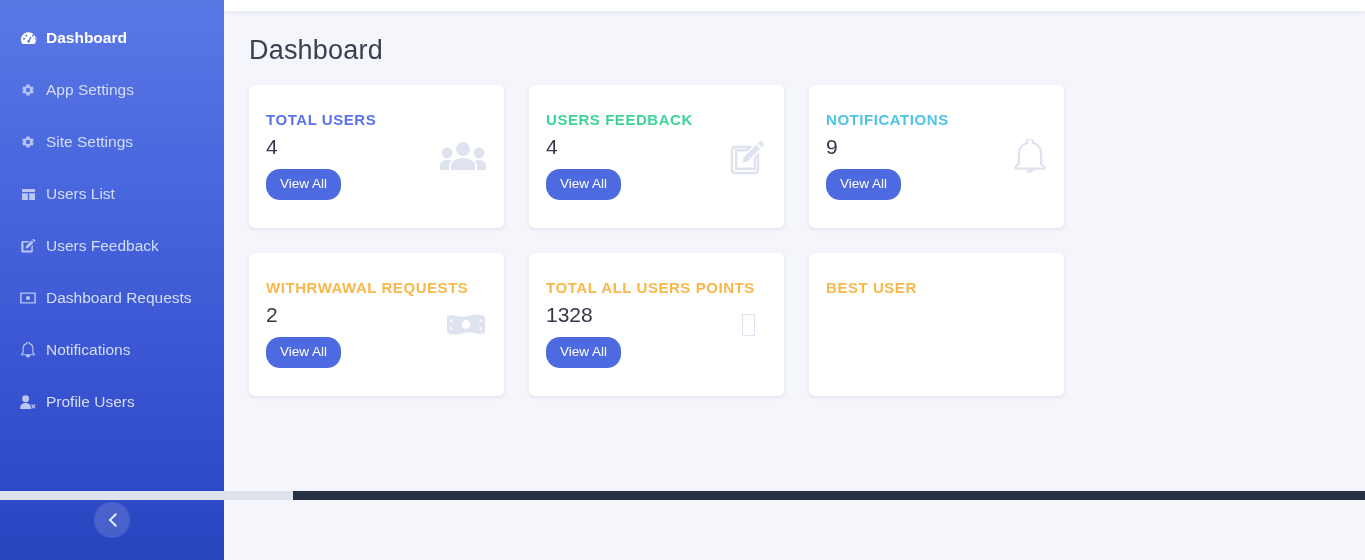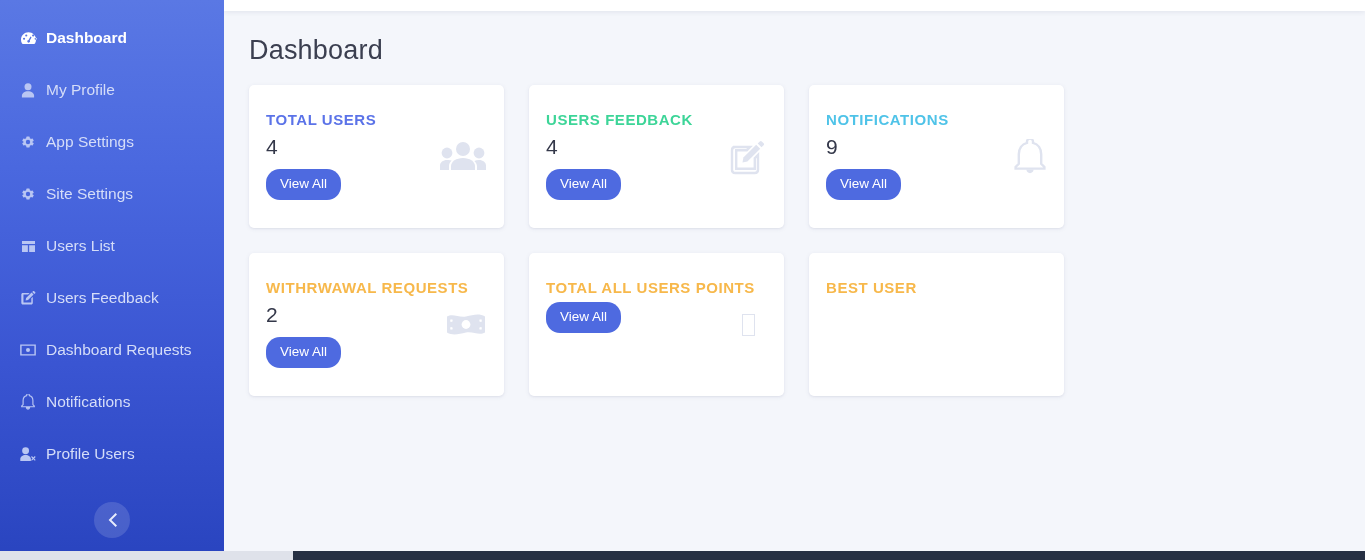--- a/index.html
+++ b/index.html
@@ -8,21 +8,21 @@
     width: 1365px;
     height: 560px;
     overflow: hidden;
     font-family: "Liberation Sans", sans-serif;
     background: #f4f6fb;
   }
 
   #app {
     position: relative;
     width: 1365px;
-    height: 560px;
+    height: 500px;
     background: #22c55e;
   }
 
   
   #sidebar {
     position: absolute;
     left: 0; top: 0;
     width: 224px;
     height: 560px;
     background: linear-gradient(180deg, #5a78e4 0%, #4a68df 30%, #3a55d2 65%, #2944bf 100%);
@@ -209,29 +209,20 @@
 
       <div class="nav-item active">
         <span class="nav-icon">
           <svg width="17" height="15" viewBox="0 0 24 22">
               <path d="M12 2C5.9 2 1 6.9 1 13c0 2 .5 3.8 1.5 5.4.3.5.8.6 1.2.6h16.6c.4 0 .9-.1 1.2-.6 1-1.6 1.5-3.4 1.5-5.4C23 6.9 18.1 2 12 2zm-6.5 11a1.6 1.6 0 1 1 0-3.2 1.6 1.6 0 0 1 0 3.2zm3.2-4.8a1.6 1.6 0 1 1 0-3.2 1.6 1.6 0 0 1 0 3.2zm7.8 1.3-2.6 4.6a2 2 0 1 1-1.8-1l2.6-4.6a.7.7 0 0 1 1.2.7zm2.3-1.3a1.6 1.6 0 1 1 0-3.2 1.6 1.6 0 0 1 0 3.2zm3.7 4.8a1.6 1.6 0 1 1 0-3.2 1.6 1.6 0 0 1 0 3.2z"></path>
             </svg>
         </span>
         <span class="nav-label">Dashboard</span>
       </div>
 
-      <div class="nav-item">
-        <span class="nav-icon">
-          <svg width="14" height="15" viewBox="0 0 16 18">
-              <circle cx="8" cy="4.6" r="4.2"></circle>
-              <path d="M8 10c-4.1 0-7.3 2.3-7.3 5.2V17.5h14.6v-2.3C15.3 12.3 12.1 10 8 10z"></path>
-            </svg>
-        </span>
-        <span class="nav-label">My Profile</span>
-      </div>
 
       <div class="nav-item">
         <span class="nav-icon">
           <svg width="14" height="14" viewBox="0 0 16 16">
               <path d="M14.3 9.2l-1.3-.8a5.3 5.3 0 0 0 0-.8l1.3-.8a.5.5 0 0 0 .2-.6l-1.1-2a.5.5 0 0 0-.6-.2l-1.4.5a5.2 5.2 0 0 0-1.3-.8l-.2-1.5a.5.5 0 0 0-.5-.4H6.6a.5.5 0 0 0-.5.4l-.2 1.5c-.5.2-.9.4-1.3.8l-1.4-.5a.5.5 0 0 0-.6.2l-1.1 2a.5.5 0 0 0 .2.6l1.3.8a5.3 5.3 0 0 0 0 .8l-1.3.8a.5.5 0 0 0-.2.6l1.1 2c.1.2.4.3.6.2l1.4-.5c.4.3.8.6 1.3.8l.2 1.5c0 .2.2.4.5.4h2.8c.3 0 .5-.2.5-.4l.2-1.5c.5-.2.9-.5 1.3-.8l1.4.5c.2.1.5 0 .6-.2l1.1-2a.5.5 0 0 0-.2-.6zM8 10.5a2.5 2.5 0 1 1 0-5 2.5 2.5 0 0 1 0 5z"></path>
             </svg>
         </span>
         <span class="nav-label">App Settings</span>
       </div>
 
@@ -361,20 +352,21 @@
           <svg width="40" height="26" viewBox="0 0 40 26">
             <path d="M1 4.5C7 1 13 6 20 4.5S33 1 39 4.5v16C33 24 27 19 20 20.5S7 24 1 20.5z"></path>
             <circle cx="20" cy="12.5" r="4.4" fill="#ffffff"></circle>
             <path d="M4.6 7.2l2.2.6-.6 2.2-2.2-.6zM35.4 7.2l-2.2.6.6 2.2 2.2-.6zM4.6 17.8l2.2-.6-.6-2.2-2.2.6zM35.4 17.8l-2.2-.6.6-2.2 2.2.6z" fill="#ffffff"></path>
           </svg>
         </span>
       </div>
 
       <div class="stat-card">
         <div class="card-label" style="color:#f7b84b">TOTAL ALL USERS POINTS</div>
+        <div class="card-value">1328</div>
         <button class="view-all-btn">View All</button>
         <span class="tofu-box"></span>
       </div>
 
       <div class="stat-card short">
         <div class="card-label" style="color:#f7b84b">BEST USER</div>
       </div>
 
     </div>
   </main>

